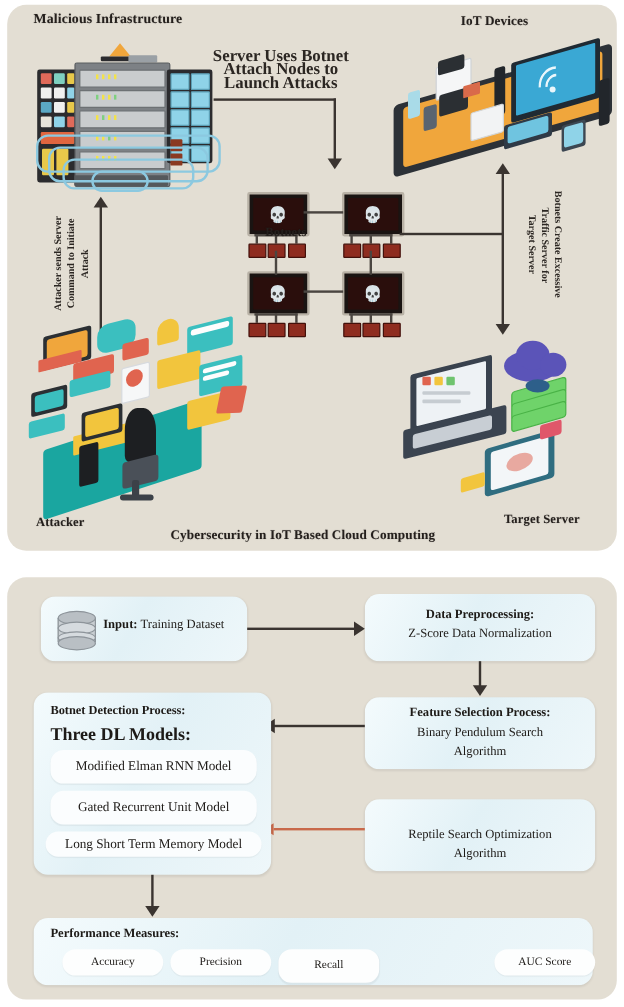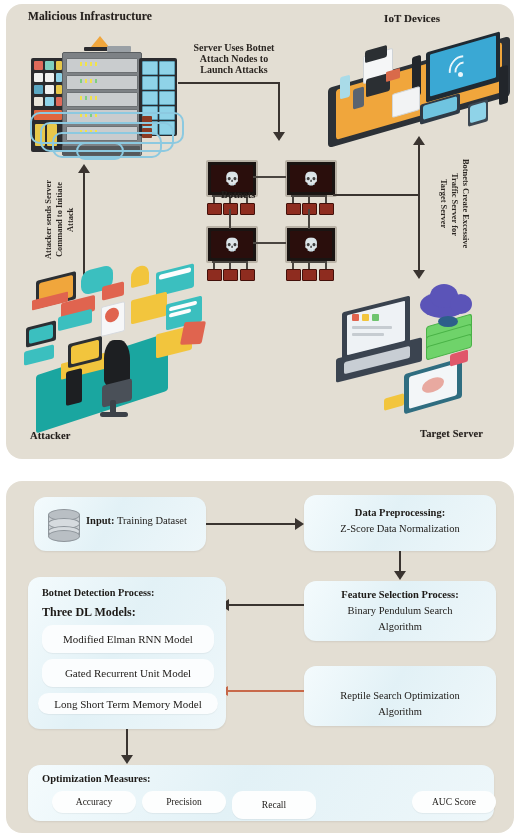--- a/index.html
+++ b/index.html
@@ -152,21 +152,21 @@
       <div class="sq" style="left:136px;top:112px;width:10px;height:10px;background:#8a3a22;"></div>
       <div class="sq" style="left:136px;top:124px;width:10px;height:10px;background:#8a3a22;"></div>
 
       <div class="cable" style="left:24px;top:108px;width:150px;height:28px;"></div>
       <div class="cable" style="left:34px;top:118px;width:130px;height:26px;"></div>
       <div class="cable" style="left:46px;top:128px;width:106px;height:22px;"></div>
       <div class="cable" style="left:70px;top:138px;width:44px;height:14px;"></div>
     </div>
 
     <div style="position:absolute;left:168px;top:38px;width:120px;text-align:center;
-                font-size:10px;line-height:11px;color:#2b2622;font-weight:600;">
+                font-size:14px;line-height:11px;color:#2b2622;font-weight:600;">
       <div>Server Uses Botnet</div>
       <div>Attach Nodes to</div>
       <div>Launch Attacks</div>
     </div>
     <div class="arrow-line" style="left:172px;top:78px;width:102px;height:1.6px;"></div>
     <div class="arrow-line" style="left:272px;top:78px;width:1.6px;height:52px;"></div>
     <div class="arrow-head ah-down" style="left:267px;top:128px;"></div>
 
     <div>
       <div class="iot-plate" style="left:322px;top:58px;width:182px;height:60px;"></div>
@@ -337,20 +337,21 @@
 
       <div class="tabletart" style="left:398px;top:362px;width:58px;height:40px;"></div>
       <div class="sq" style="left:403px;top:366px;width:48px;height:32px;background:#f3f6f8;border-radius:2px;transform:skewY(-16deg);"></div>
       <div class="sq" style="left:416px;top:374px;width:22px;height:14px;background:#e8a9a0;border-radius:50%;transform:skewY(-16deg);"></div>
       <div class="sq" style="left:444px;top:348px;width:18px;height:12px;background:#e0576a;border-radius:2px;transform:skewY(-16deg);"></div>
       <div class="sq" style="left:378px;top:392px;width:20px;height:12px;background:#f2c53d;border-radius:2px;transform:skewY(-16deg);"></div>
     </div>
 
     <div class="ttl" style="left:414px;top:424px;font-size:10.5px;">Target Server</div>
 
+    <div class="ttl" style="left:136px;top:436px;font-size:11px;">Cybersecurity in IoT Based Cloud Computing</div>
   </div>
 
   <div class="panel" id="panel-bottom">
 
     <div class="fbox" style="left:28px;top:16px;width:172px;height:54px;">
       <div class="db" style="left:14px;top:12px;width:32px;height:30px;">
         <div class="db-b" style="left:0;top:6px;width:30px;height:20px;"></div>
         <div class="db-e" style="left:0;top:0;width:30px;height:10px;"></div>
         <div class="db-e" style="left:0;top:9px;width:30px;height:9px;background:#d6dbdf;"></div>
         <div class="db-e" style="left:0;top:17px;width:30px;height:9px;background:#d6dbdf;"></div>
@@ -384,30 +385,30 @@
     <div class="fbox" style="left:298px;top:185px;width:192px;height:60px;">
       <div class="lbl" style="top:24px;font-size:10.5px;">Reptile Search Optimization</div>
       <div class="lbl" style="top:40px;font-size:10.5px;">Algorithm</div>
     </div>
 
     <div class="arrow-line" style="left:222px;top:209px;width:76px;height:1.6px;background:#c8694a;"></div>
     <div class="arrow-head ah-left-o" style="left:214px;top:205px;"></div>
 
     <div class="fbox" style="left:22px;top:96px;width:198px;height:152px;">
       <div class="fl-left b1" style="left:14px;top:10px;font-size:10.3px;color:#1d1a17;">Botnet Detection Process:</div>
-      <div class="fl-left b1" style="left:14px;top:28px;font-size:12px;color:#1d1a17;">Three DL Models:</div>
+      <div class="fl-left b1" style="left:14px;top:28px;font-size:15px;color:#1d1a17;">Three DL Models:</div>
       <div class="inner" style="left:14px;top:48px;width:172px;height:28px;">Modified Elman RNN Model</div>
       <div class="inner" style="left:14px;top:82px;width:172px;height:28px;">Gated Recurrent Unit Model</div>
       <div class="inner" style="left:10px;top:116px;width:180px;height:21px;">Long Short Term Memory Model</div>
     </div>
 
     <div class="arrow-line" style="left:120px;top:248px;width:1.6px;height:28px;"></div>
     <div class="arrow-head ah-down" style="left:115px;top:274px;"></div>
 
     <div class="fbox" style="left:22px;top:284px;width:466px;height:56px;">
-      <div class="fl-left b1" style="left:14px;top:8px;font-size:10.5px;color:#1d1a17;">Optimization Measures:</div>
+      <div class="fl-left b1" style="left:14px;top:8px;font-size:10.5px;color:#1d1a17;">Performance Measures:</div>
       <div class="pill" style="left:24px;top:26px;width:84px;height:22px;">Accuracy</div>
       <div class="pill" style="left:114px;top:26px;width:84px;height:22px;">Precision</div>
       <div class="pill" style="left:204px;top:26px;width:84px;height:28px;">Recall</div>
       <div class="pill" style="left:384px;top:26px;width:84px;height:22px;">AUC Score</div>
     </div>
   </div>
 </div>
 
 </body></html>

